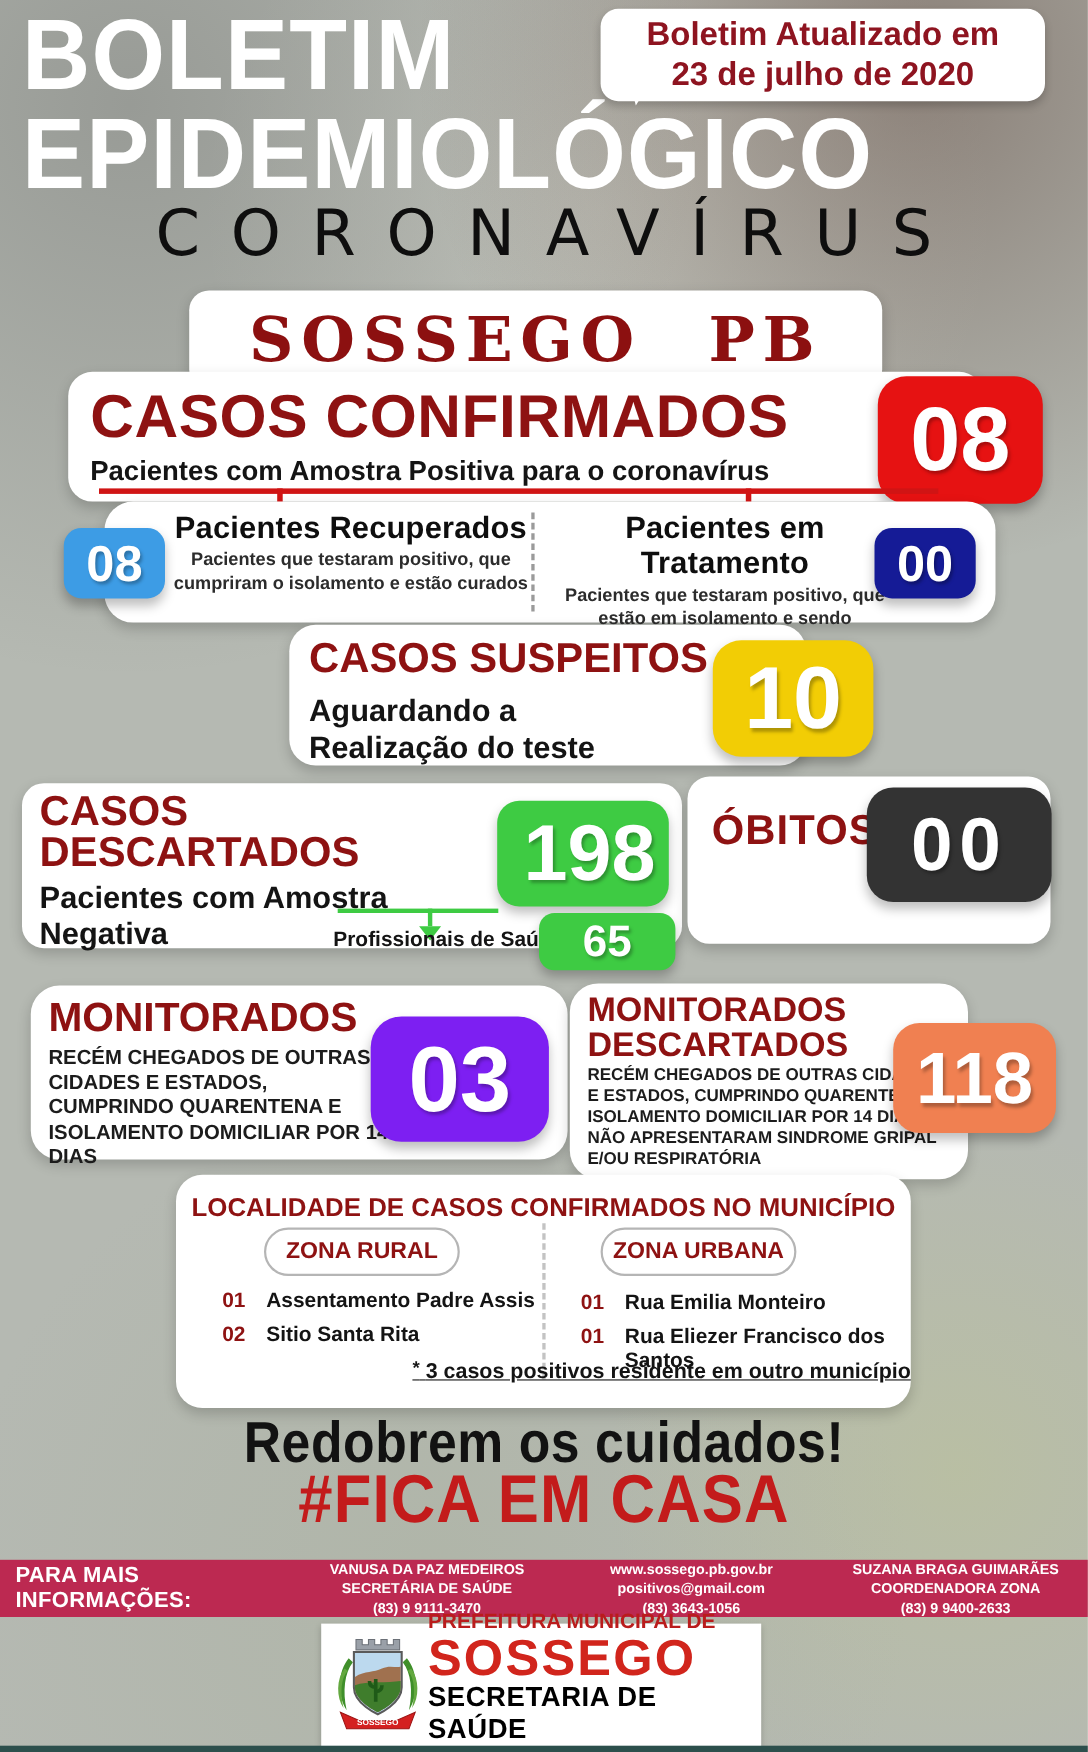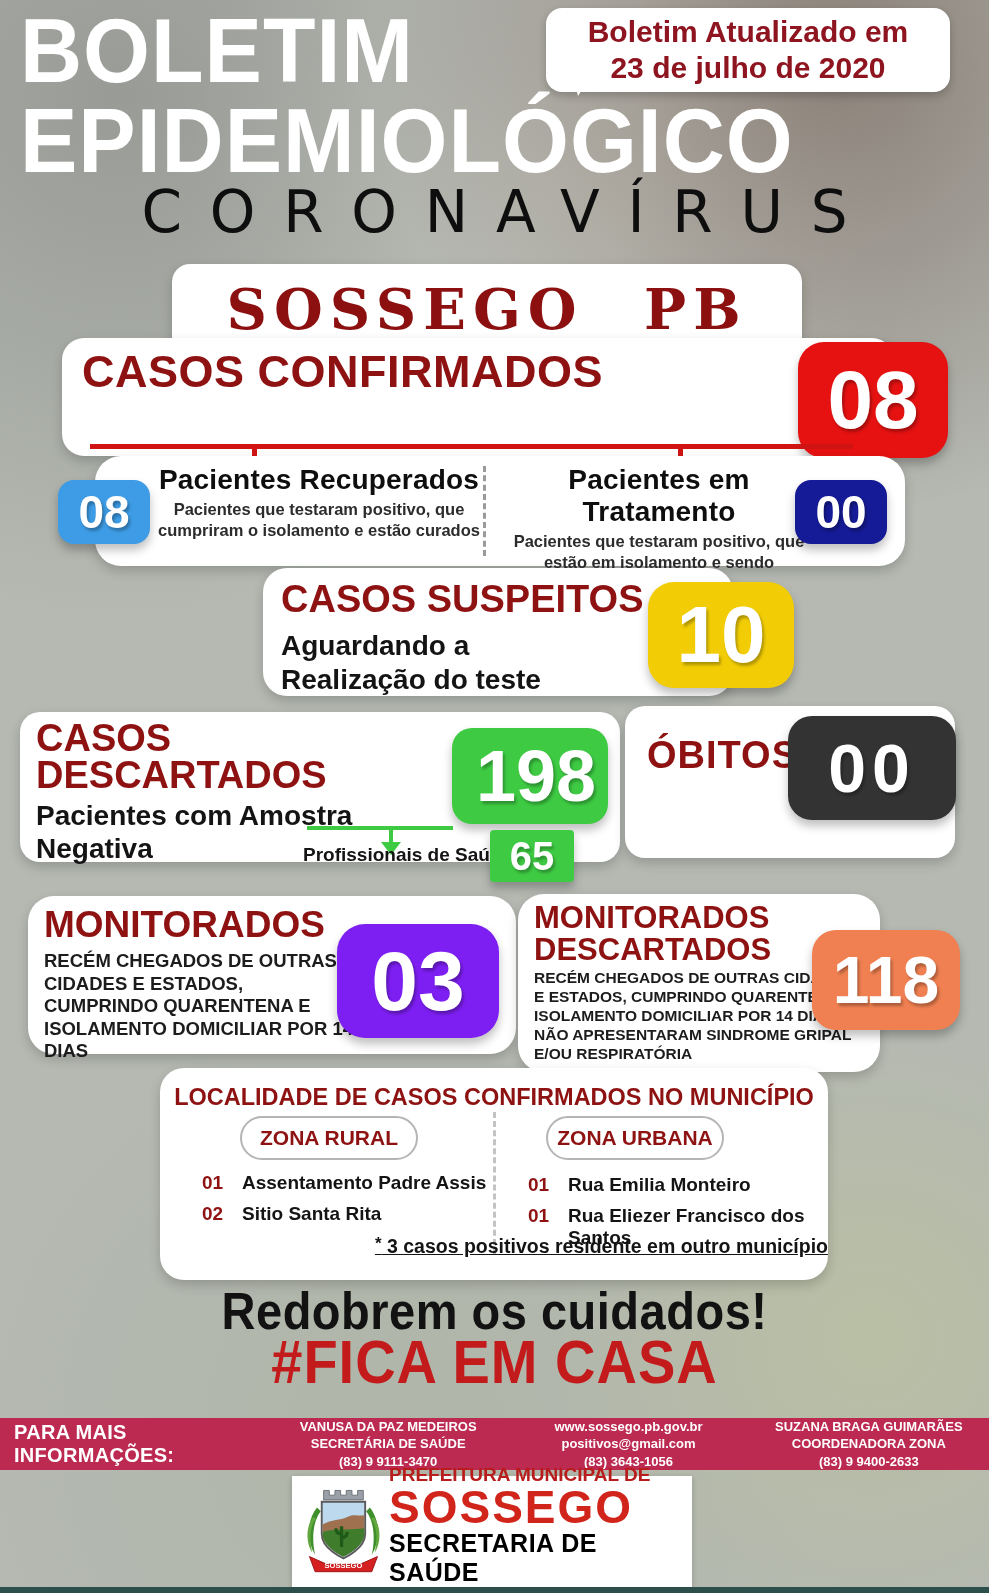--- a/index.html
+++ b/index.html
@@ -31,21 +31,21 @@
   .date-box::after { content:""; position:absolute; left:28px; bottom:-14px;
               border:10px solid transparent; border-top:16px solid #fff; border-left-width:4px; }
   .corona { left:0; top:178px; width:100%; text-align:center; font-family:"DejaVu Sans",sans-serif;
             font-size:58px; color:#0e0e0e; letter-spacing:.48em; padding-left:.48em; font-weight:400; }
   .city-card { left:172px; top:264px; width:630px; height:90px; border-radius:18px;
                display:flex; align-items:center; justify-content:center; }
   .city-card div { font-family:"DejaVu Serif", serif; font-weight:bold; font-size:56px;
                    color:#8c1010; letter-spacing:7px; word-spacing:34px; }
   
   .confirmed-card { left:62px; top:338px; width:832px; height:118px; border-radius:22px; padding:8px 0 0 20px; }
-  .confirmed-card h1 { font-size:45px; letter-spacing:.5px; }
+  .confirmed-card h1 { font-size:55px; letter-spacing:.5px; }
   .confirmed-card p { font-size:25px; font-weight:bold; color:#141414; margin-top:4px; }
   .badge-red { left:798px; top:342px; width:150px; height:116px; border-radius:26px; background:#e61212; font-size:82px; }
   .hline-red { left:90px; top:444px; width:763px; height:5px; background:#d01414; }
   .vdrop-red { width:5px; height:22px; background:#d01414; top:444px; }
   .arrow-red { width:0; height:0; border-left:13px solid transparent; border-right:13px solid transparent;
                border-top:17px solid #d01414; top:466px; }
   
   .patients-card { left:95px; top:456px; width:810px; height:110px; border-radius:26px; }
   .pat-divider { position:absolute; left:388px; top:10px; height:90px; border-left:3px dashed #9a9a9a; }
   .pat-block { position:absolute; top:8px; width:332px; text-align:center; }
@@ -61,21 +61,21 @@
   
   .discarded-card { left:20px; top:712px; width:600px; height:150px; border-radius:20px; padding:8px 0 0 16px; }
   .discarded-card h1 { font-size:38px; line-height:.98; }
   .discarded-card p { font-size:28px; font-weight:bold; color:#141414; width:330px; line-height:1.15; margin-top:6px; }
   .badge-green { left:452px; top:728px; width:156px; height:96px; border-radius:20px; background:#3ecb43; font-size:72px;padding-left:12px; }
   .hline-green { left:307px; top:826px; width:146px; height:4px; background:#3ecb43; }
   .vdrop-green { left:389px; top:826px; width:4px; height:16px; background:#3ecb43; }
   .arrow-green { left:381px; top:842px; width:0; height:0; border-left:10px solid transparent;
                  border-right:10px solid transparent; border-top:13px solid #3ecb43; }
   .hw-label { left:303px; top:844px; font-size:19px; font-weight:bold; color:#141414; }
-  .badge-green-sm { left:490px; top:830px; width:84px; height:52px; border-radius:4px; background:#3ecb43; font-size:40px; }
+  .badge-green-sm { left:490px; top:830px; width:124px; height:52px; border-radius:14px; background:#3ecb43; font-size:40px; }
   .obitos-card { left:625px; top:706px; width:330px; height:152px; border-radius:20px; padding:28px 0 0 22px; }
   .obitos-card h1 { font-size:38px; letter-spacing:1px; }
   .badge-dark { left:788px; top:716px; width:168px; height:104px; border-radius:24px; background:#333; font-size:68px; letter-spacing:6px; }
   
   .monitored-card { left:28px; top:896px; width:488px; height:158px; border-radius:26px; padding:8px 0 0 16px; }
   .monitored-card h1 { font-size:37px; }
   .monitored-card p { font-size:18.5px; font-weight:bold; color:#1c1c1c; width:316px; line-height:1.22; margin-top:4px; }
   .badge-purple { left:337px; top:924px; width:162px; height:114px; border-radius:28px; background:#7d1ff2; font-size:84px; }
   .mondisc-card { left:518px; top:894px; width:362px; height:178px; border-radius:26px; padding:8px 0 0 16px; }
   .mondisc-card h1 { font-size:31px; line-height:1.02; }
@@ -132,20 +132,21 @@
   </div>
 
   <div class="abs corona">CORONAVÍRUS</div>
 
   <div class="abs card city-card">
     <div>SOSSEGO PB</div>
   </div>
 
   <div class="abs card confirmed-card">
     <h1 class="darkred">CASOS CONFIRMADOS</h1>
+    <p>Pacientes com Amostra Positiva para o coronavírus</p>
   </div>
   <div class="abs badge badge-red">08</div>
 
   <div class="abs hline-red"></div>
   <div class="abs vdrop-red" style="left:252px;"></div>
   <div class="abs arrow-red" style="left:242px;"></div>
   <div class="abs vdrop-red" style="left:678px;"></div>
   <div class="abs arrow-red" style="left:668px;"></div>
 
   <div class="abs card patients-card">

